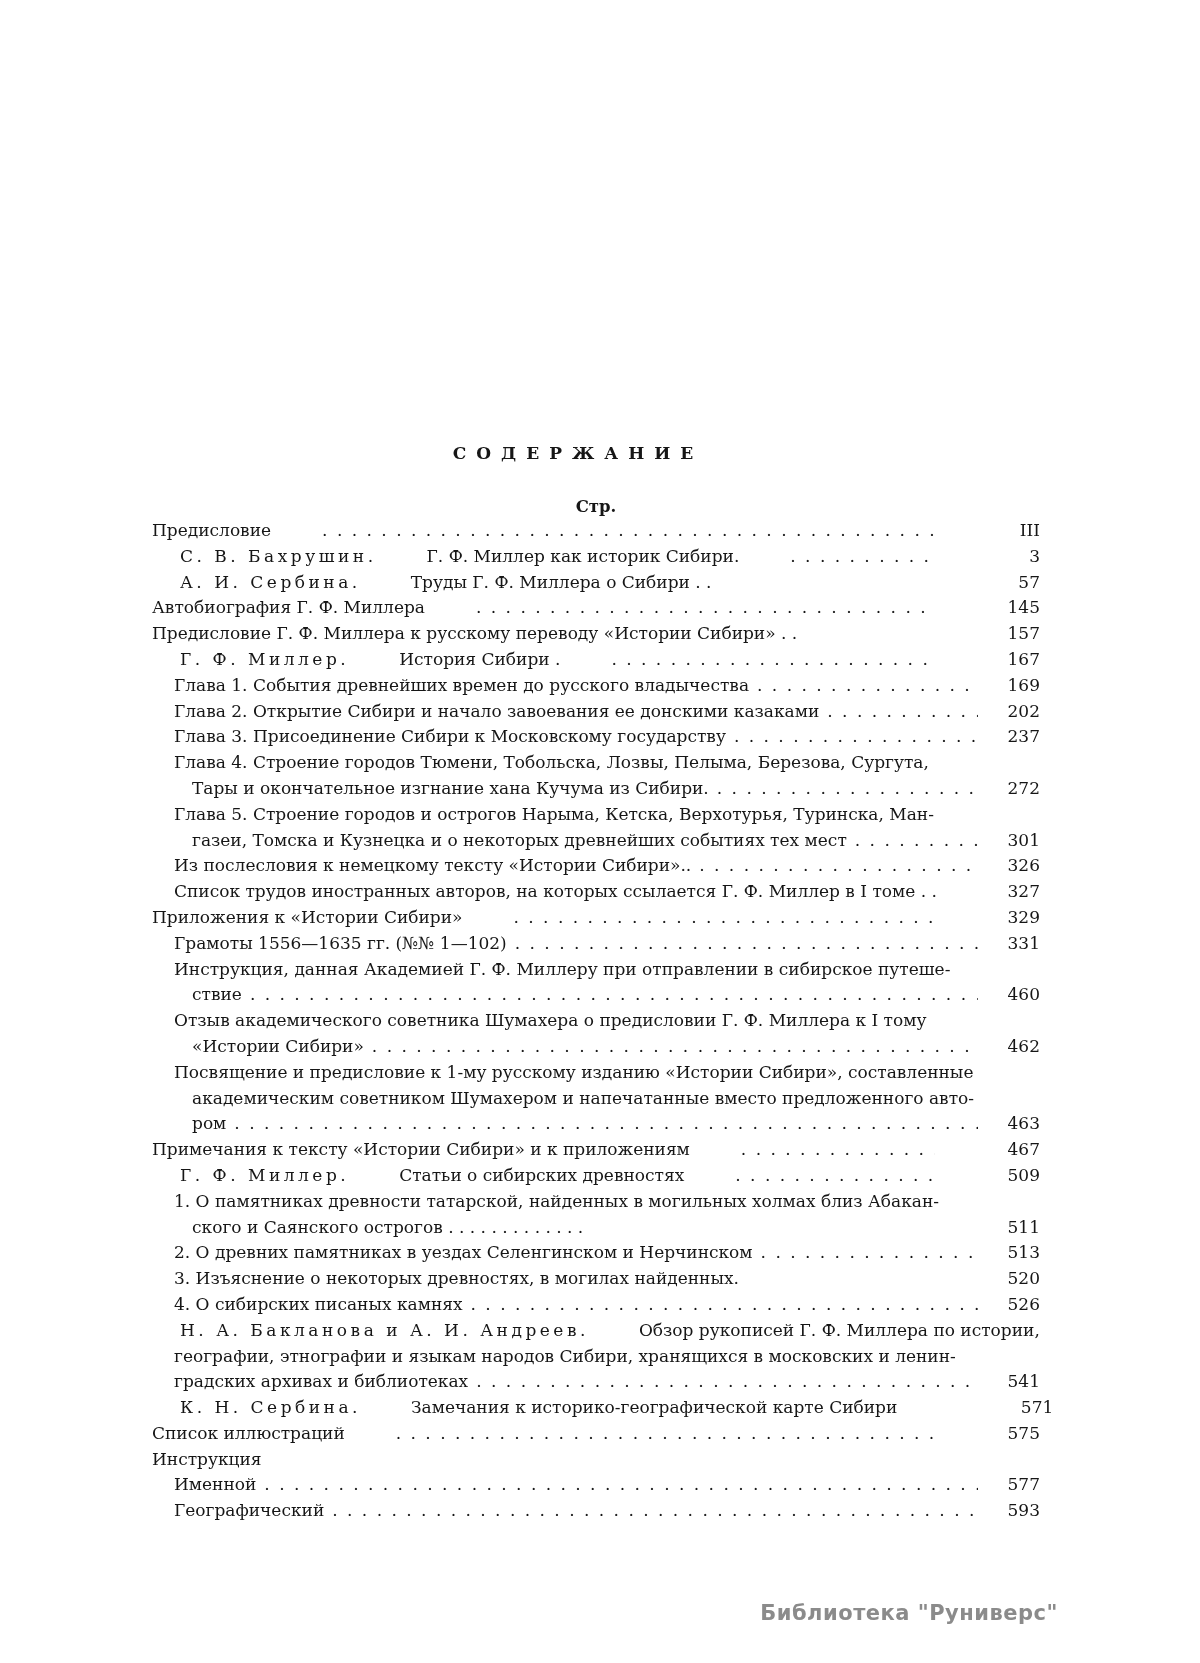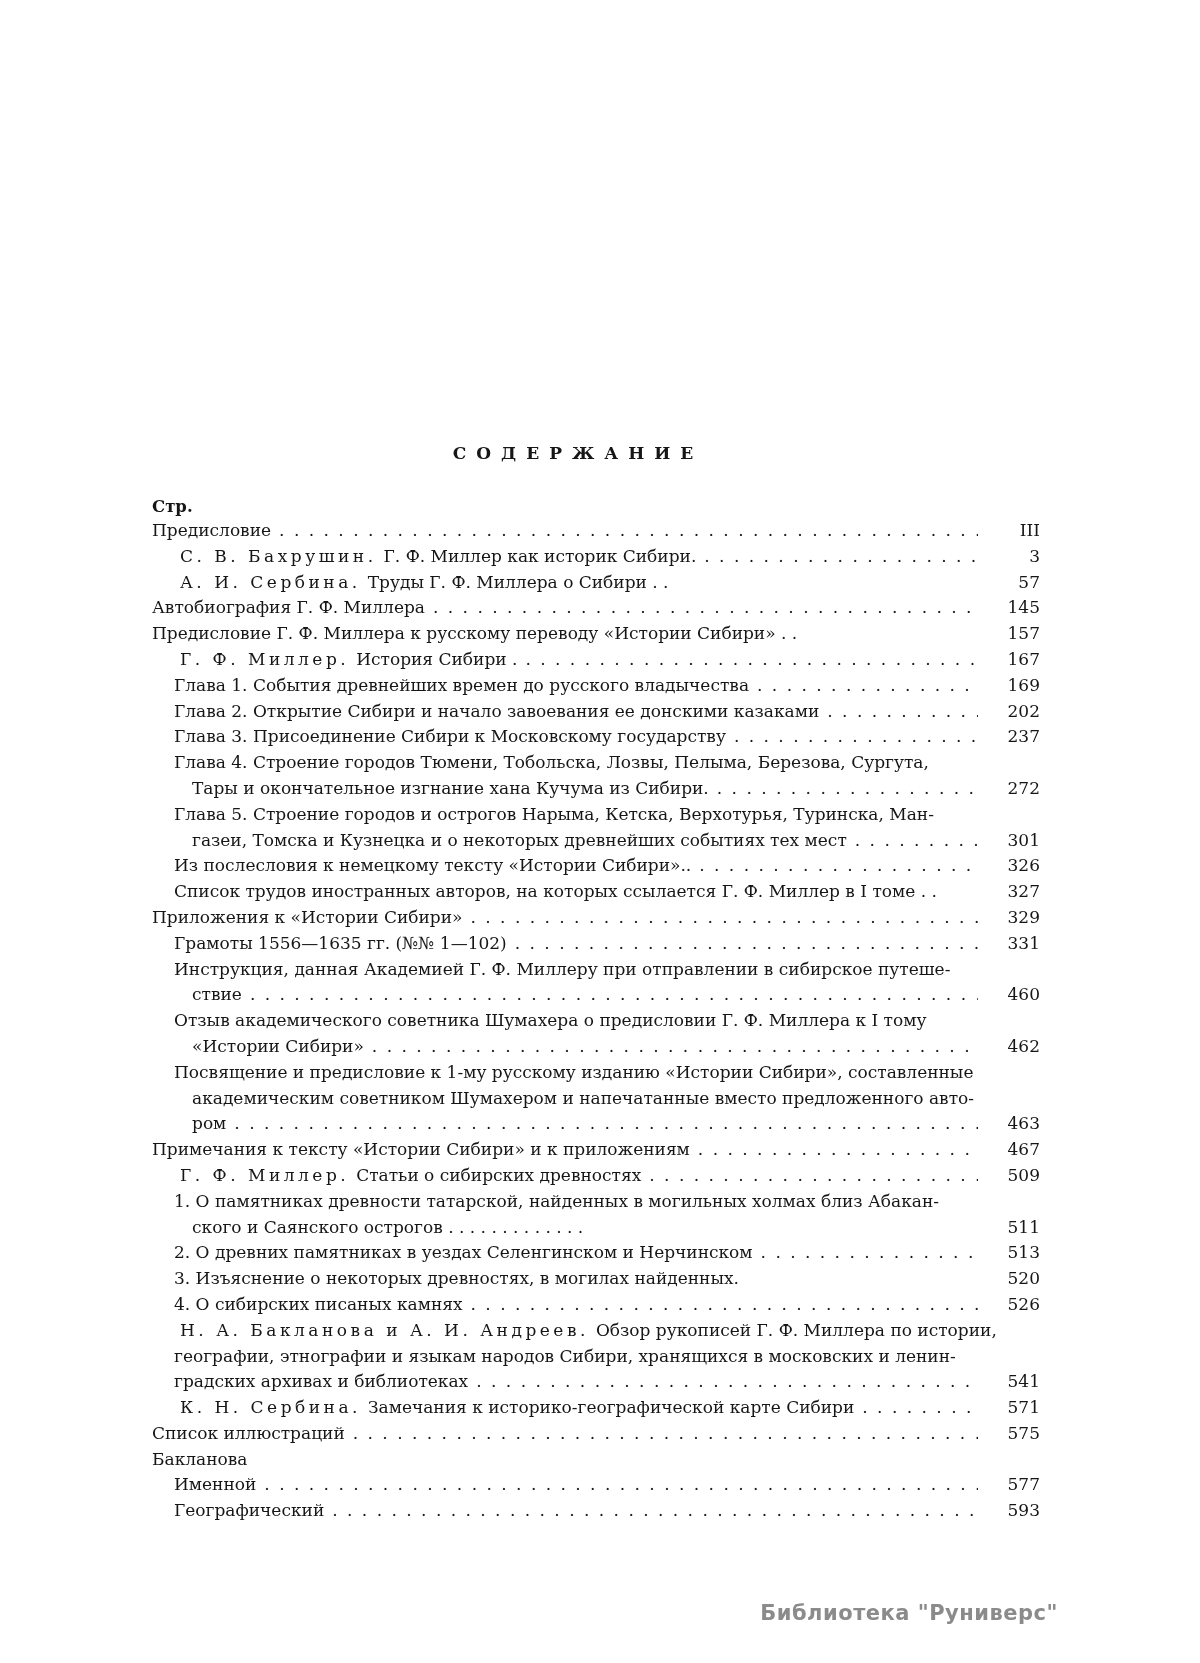--- a/index.html
+++ b/index.html
@@ -20,34 +20,34 @@
     text-align:center;
     font-size:17px;
     line-height:20px;
     font-weight:bold;
     letter-spacing:10px;
     padding-right:36px;
     margin:0 0 32px 0;
     white-space:nowrap;
   }
   .str-label {
-    text-align:left;
+    text-align:center;
     font-size:16.5px;
     line-height:23px;
     font-weight:bold;
   }
   .toc { width:100%; }
   .row {
     display:flex;
     align-items:baseline;
     line-height:25.8px;
     font-size:17px;
     white-space:nowrap;
   }
-  .ind0 { padding-left:0; }
+  .ind0 { padding-left:0;gap:43px; }
   .ind1 { padding-left:22px; }
   .ind2 { padding-left:40px; }
   .spaced { letter-spacing:3.5px; margin-right:7px; flex:0 0 auto;margin-left:28px; }
   .text { flex:0 0 auto; }
   .leader {
     flex:1 1 auto;
     overflow:hidden;
     margin:0 14px 0 8px;
     min-width:0;
   }
@@ -259,21 +259,21 @@
         <span class="text">Замечания к историко-географической карте Сибири</span>
         <span class="leader"></span>
         <span class="page">571</span>
       </div>
       <div class="row ind0">
         <span class="text">Список иллюстраций</span>
         <span class="leader"></span>
         <span class="page">575</span>
       </div>
       <div class="row ind0">
-        <span class="text">Бакланова</span>
+        <span class="text">Инструкция</span>
         <span class="spacer"></span>
         <span class="page"></span>
       </div>
       <div class="row ind1">
         <span class="text">Именной</span>
         <span class="leader"></span>
         <span class="page">577</span>
       </div>
       <div class="row ind1">
         <span class="text">Географический</span>

